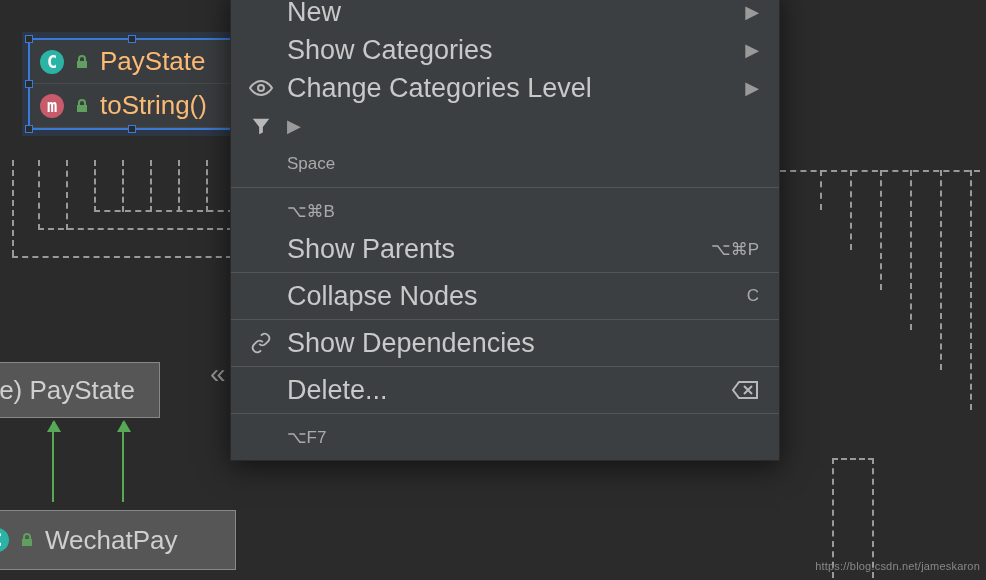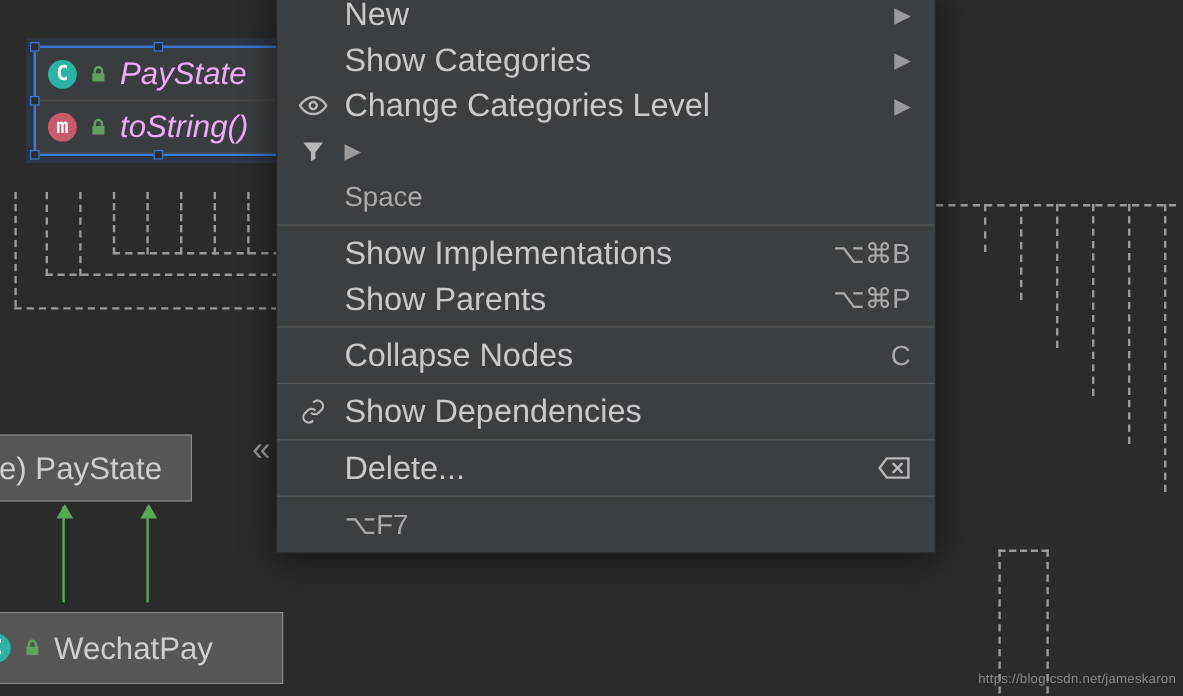--- a/index.html
+++ b/index.html
@@ -47,22 +47,21 @@
       font-family: Menlo, monospace;
       color: #fff;
     }
     .badge-c { background: #2bb3a6; }
     .badge-m { background: #c75a6b; }
     .lock {
       width: 16px; height: 16px;
       color: #5fa05f;
     }
     .node-row span.label {
-      color: #f0abfc;
-      font-style: italic;
+      color: #fdba74;
     }
     .sel-handle {
       position: absolute;
       width: 8px; height: 8px;
       background: #2b2b2b;
       border: 1px solid #3a7ad6;
     }
     .h-tl{left:-5px;top:-5px}.h-tr{right:-5px;top:-5px}.h-bl{left:-5px;bottom:-5px}.h-br{right:-5px;bottom:-5px}
     .h-ml{left:-5px;top:50%;margin-top:-4px}.h-mr{right:-5px;top:50%;margin-top:-4px}
     .h-mt{left:50%;top:-5px;margin-left:-4px}.h-mb{left:50%;bottom:-5px;margin-left:-4px}
@@ -149,21 +148,21 @@
     }
     .menu-icon {
       width: 28px;
       display: inline-flex;
       justify-content: center;
       flex-shrink: 0;
     }
     .menu-label { flex: 1; }
     .shortcut {
       color: #aaa;
-      font-size: 23px;
+      font-size: 17px;
       text-align: right;
     }
     .submenu-arrow {
       color: #9a9a9a;
       font-size: 18px;
     }
     .menu-sep {
       height: 1px;
       background: #555;
       margin: 4px 0;
@@ -285,21 +284,20 @@
     </span>
     <span class="submenu-arrow">▶</span>
   </div>
   <div class="menu-item">
     <span class="menu-icon"></span>
     <span class="shortcut">Space</span>
   </div>
   <div class="menu-sep"></div>
   <div class="menu-item">
     <span class="menu-icon"></span>
-    <span class="menu-label">Show Implementations</span>
     <span class="shortcut">⌥⌘B</span>
   </div>
   <div class="menu-item">
     <span class="menu-icon"></span>
     <span class="menu-label">Show Parents</span>
     <span class="shortcut">⌥⌘P</span>
   </div>
   <div class="menu-sep"></div>
   <div class="menu-item">
     <span class="menu-icon"></span>

